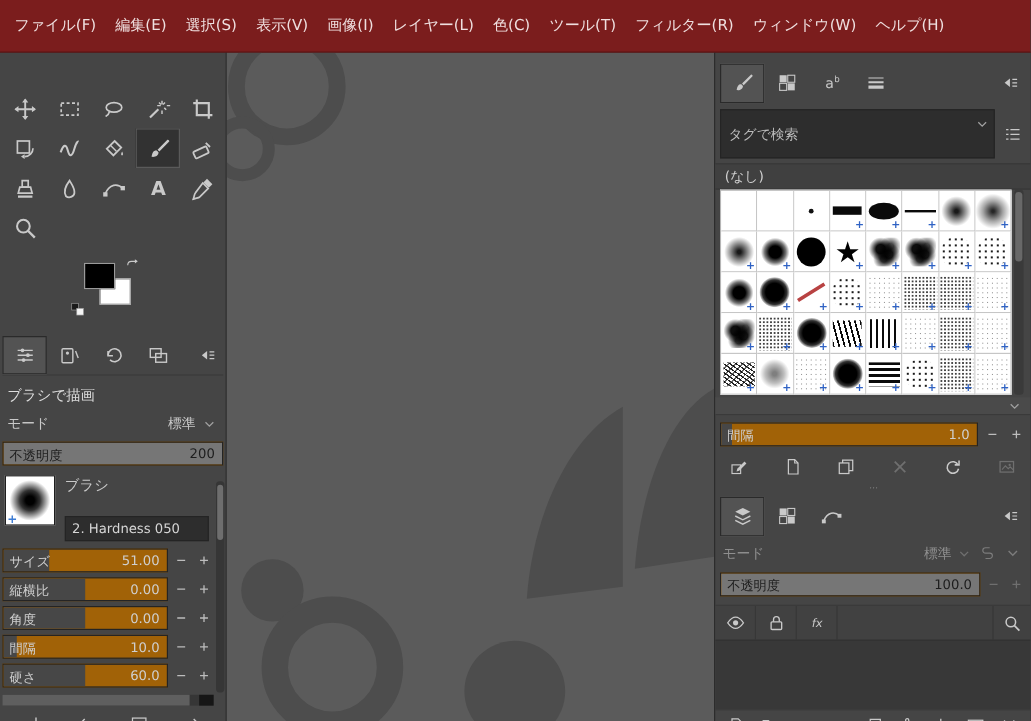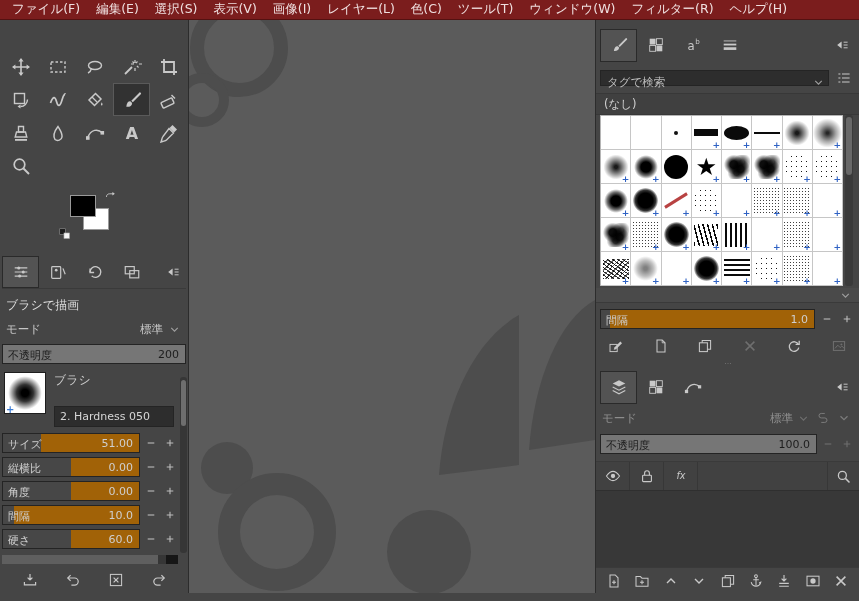--- a/index.html
+++ b/index.html
@@ -2,21 +2,21 @@
 <html><head>
 <meta charset="utf-8">
 <style>
   *{box-sizing:border-box;margin:0;padding:0}
   body{margin:0;background:#202020;font-family:"DejaVu Sans","Liberation Sans",sans-serif}
   .app{width:859px;height:601px;position:relative;background:#454545;overflow:hidden;user-select:none}
   .app svg{display:block}
   .app svg text{font-family:"DejaVu Sans",sans-serif}
 
   
-  .menubar{height:20px;background:#7b1d1d;display:flex;align-items:center;padding:0 4px;overflow:hidden;border-bottom:1px solid #541111}
+  .menubar{height:44px;background:#7b1d1d;display:flex;align-items:center;padding:0 4px;overflow:hidden;border-bottom:1px solid #541111}
   .menu-item{color:#efdfdf;font-size:12.5px;padding:4px 8px;white-space:nowrap}
 
   .main{display:flex;height:573px}
 
   
   .toolbox{width:189px;position:relative;background:#454545;border-right:1px solid #2c2c2c;overflow:hidden}
   .toolgrid{display:grid;grid-template-columns:repeat(5,37px);margin:30px 0 0 2px}
   .tool{height:33px;display:flex;align-items:center;justify-content:center;color:#c9c9c9}
   .tool svg{width:20px;height:20px}
   .tool.active{background:#323232;box-shadow:inset 0 0 0 1px #5a5a5a}
@@ -67,21 +67,21 @@
 
   
   .canvas{flex:1;background:#5b5b5b;position:relative;overflow:hidden}
   .canvas svg{position:absolute;inset:0}
 
   
   .rightdock{width:264px;background:#454545;border-left:1px solid #2c2c2c;display:flex;flex-direction:column;overflow:hidden}
   .rd-tabs{display:flex;align-items:center;height:34px;margin:8px 4px 0}
   .rd-tabs .dtab{width:37px;height:33px}
   .search-row{display:flex;align-items:center;margin:5px 4px 0;gap:4px}
-  .combo{position:relative;flex:1;height:16px;background:#2d2d2d;border:1px solid #242424}
+  .combo{position:relative;flex:1;height:41px;background:#2d2d2d;border:1px solid #242424}
   .combo input{width:100%;height:100%;background:transparent;border:none;color:#cfcfcf;font-size:11.5px;padding:0 20px 0 6px;outline:none;font-family:inherit}
   .combo input::placeholder{color:#bdbdbd;opacity:1}
   .combo .chev{position:absolute;right:2px;top:4px}
   .viewbtn{width:22px;height:22px;color:#c9c9c9;display:flex;align-items:center;justify-content:center}
   .viewbtn svg{width:16px;height:16px}
   .tag-row{height:22px;background:#404040;border-top:1px solid #383838;border-bottom:1px solid #383838;display:flex;align-items:center;padding:0 8px;font-size:11.5px;color:#cfcfcf;margin-top:4px}
   .gridwrap{display:flex;margin-left:4px;margin-right:3px}
   .bgrid{width:243px;display:grid;grid-template-columns:repeat(8,1fr);grid-auto-rows:34px;background:#fff;border-left:1px solid #b5b5b5;border-top:1px solid #b5b5b5;height:171px;overflow:hidden}
   .cell{position:relative;border-right:1px solid #c6c6c6;border-bottom:1px solid #c6c6c6;background:#fff;display:flex;align-items:center;justify-content:center;overflow:hidden}
   .cell::before{content:""}
@@ -141,22 +141,22 @@
   <div class="menubar">
 
   <span class="menu-item">ファイル(F)</span>
       <span class="menu-item">編集(E)</span>
       <span class="menu-item">選択(S)</span>
       <span class="menu-item">表示(V)</span>
       <span class="menu-item">画像(I)</span>
       <span class="menu-item">レイヤー(L)</span>
       <span class="menu-item">色(C)</span>
       <span class="menu-item">ツール(T)</span>
+      <span class="menu-item">フィルター(R)</span>
       <span class="menu-item">ウィンドウ(W)</span>
-      <span class="menu-item">フィルター(R)</span>
       <span class="menu-item">ヘルプ(H)</span>
     </div>
 
   <div class="main">
 
     <div class="toolbox">
       <div class="toolgrid">
 
       <div class="tool">
             <svg viewBox="0 0 20 20" aria-hidden="true">

